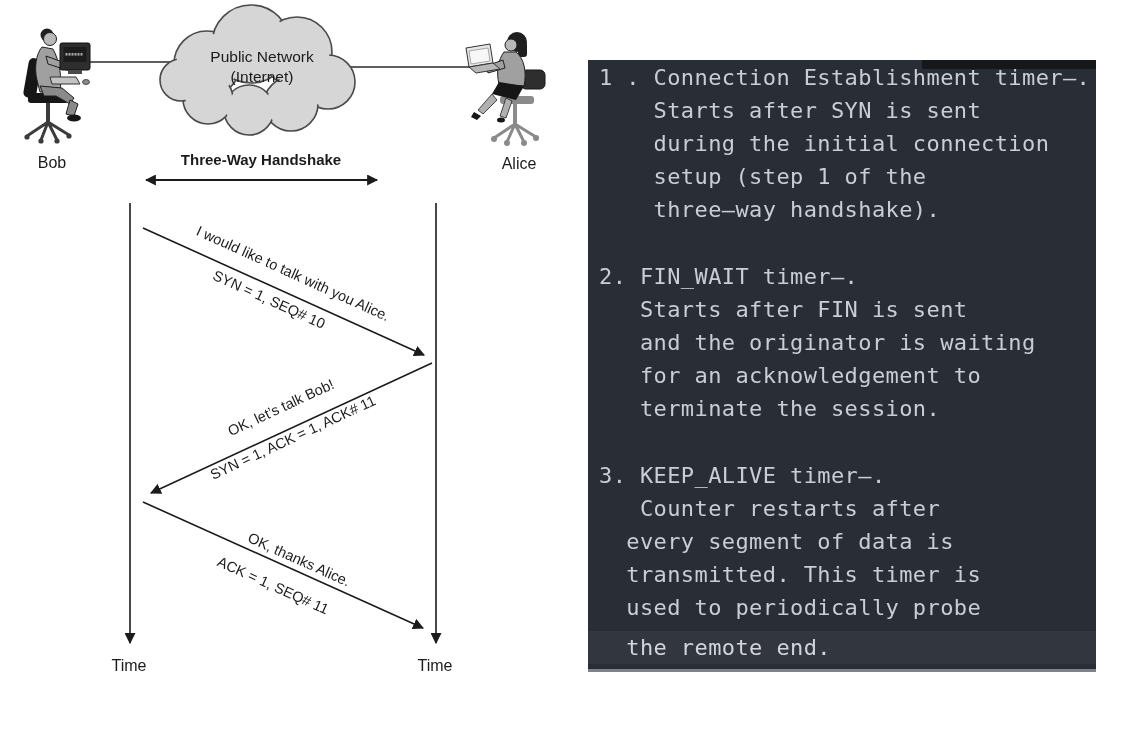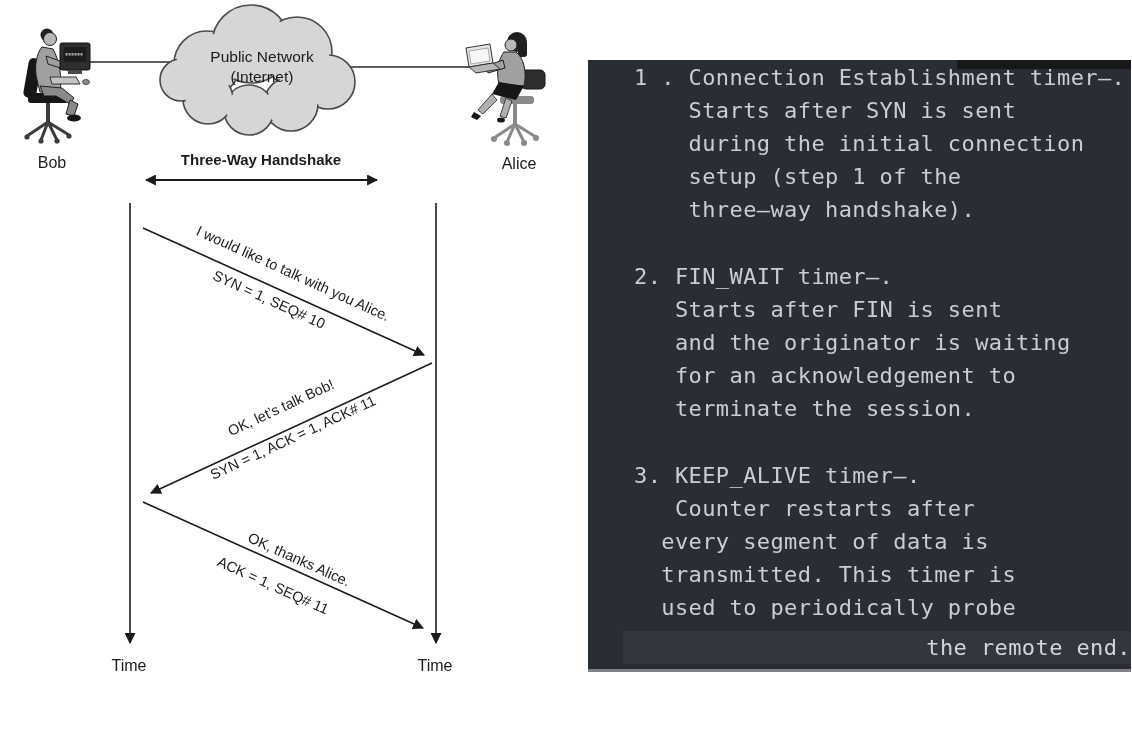--- a/index.html
+++ b/index.html
@@ -4,32 +4,32 @@
 <style>
   html,body{margin:0;padding:0;background:#ffffff;}
   body{width:1132px;height:730px;position:relative;overflow:hidden;
        font-family:"Liberation Sans",sans-serif;}
 
   
   .diagram{position:absolute;left:0;top:0;width:570px;height:730px;}
 
   
   .terminal{position:absolute;left:588px;top:60px;width:508px;height:612px;
-            background:#292d36;overflow:hidden;padding-left:35px;}
+            background:#292d36;overflow:hidden;}
   .top-strip{position:absolute;top:0;right:0;width:174px;height:9px;background:#15171b;}
   .t-item{margin:0 0 33px 0;padding:1px 0 0 11px;
           font-family:"DejaVu Sans Mono",monospace;
           font-size:22px;line-height:33px;letter-spacing:0.4px;
           color:#c9cdd4;}
   .t-item.last{margin-bottom:7px;}
   .hl-row{background:#32363f;width:100%;}
   .hl-row pre{margin:0;padding:0 0 0 11px;
           font-family:"DejaVu Sans Mono",monospace;
           font-size:22px;line-height:33px;letter-spacing:0.4px;
-          color:#d2d5dc;text-align:right;}
+          color:#d2d5dc;}
   .bottom-bar{position:absolute;bottom:0;left:0;right:0;height:3px;background:#7f828a;}
 
   
   text{fill:#1b1b1b;font-family:"Liberation Sans",sans-serif;}
   .msg-text{font-size:14.5px;}
   .label-text{font-size:16px;}
   .cloud-text{font-size:15.5px;}
   .handshake-text{font-size:15px;font-weight:700;}
 </style>
 </head>

